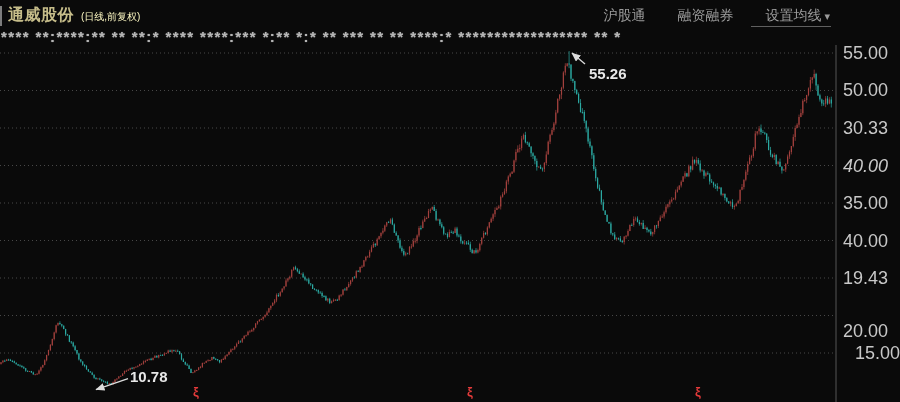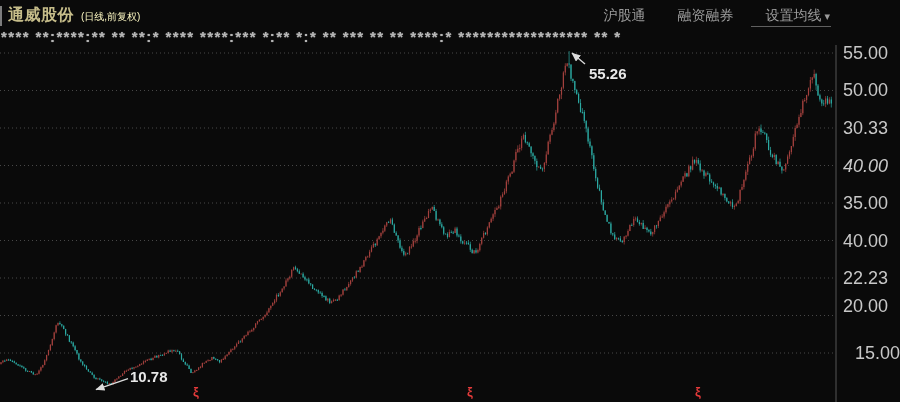--- a/index.html
+++ b/index.html
@@ -86,22 +86,22 @@
         <line x1="128" y1="378.6" x2="96" y2="389.6" stroke="#dddddd" stroke-width="1.3" marker-end="url(#arrow)"></line>
       </g>
   </svg>
 
   <div class="y-label" style="top: 44px;">55.00</div>
   <div class="y-label" style="top: 81px;">50.00</div>
   <div class="y-label" style="top: 119px;">30.33</div>
   <div class="y-label" style="top: 156.5px; font-style: italic;">40.00</div>
   <div class="y-label" style="top: 194px;">35.00</div>
   <div class="y-label" style="top: 231.5px;">40.00</div>
-  <div class="y-label" style="top: 269px;">22.23</div>
-  <div class="y-label" style="top: 297px;">20.00</div>
+  <div class="y-label" style="top: 269px;">19.43</div>
+  <div class="y-label" style="top: 322px;">20.00</div>
   <div class="y-label" style="top: 344px; margin-left: 12px;">15.00</div>
 
   <div class="price-note" id="note-high" style="left: 589px; top: 65px;">55.26</div>
   <div class="price-note" id="note-low" style="left: 130px; top: 367.65px;">10.78</div>
 
   <span class="exdiv" style="left: 191px; top: 385px;">ξ</span>
   <span class="exdiv" style="left: 465px; top: 385px;">ξ</span>
   <span class="exdiv" style="left: 693px; top: 385px;">ξ</span>
 
 </div>

